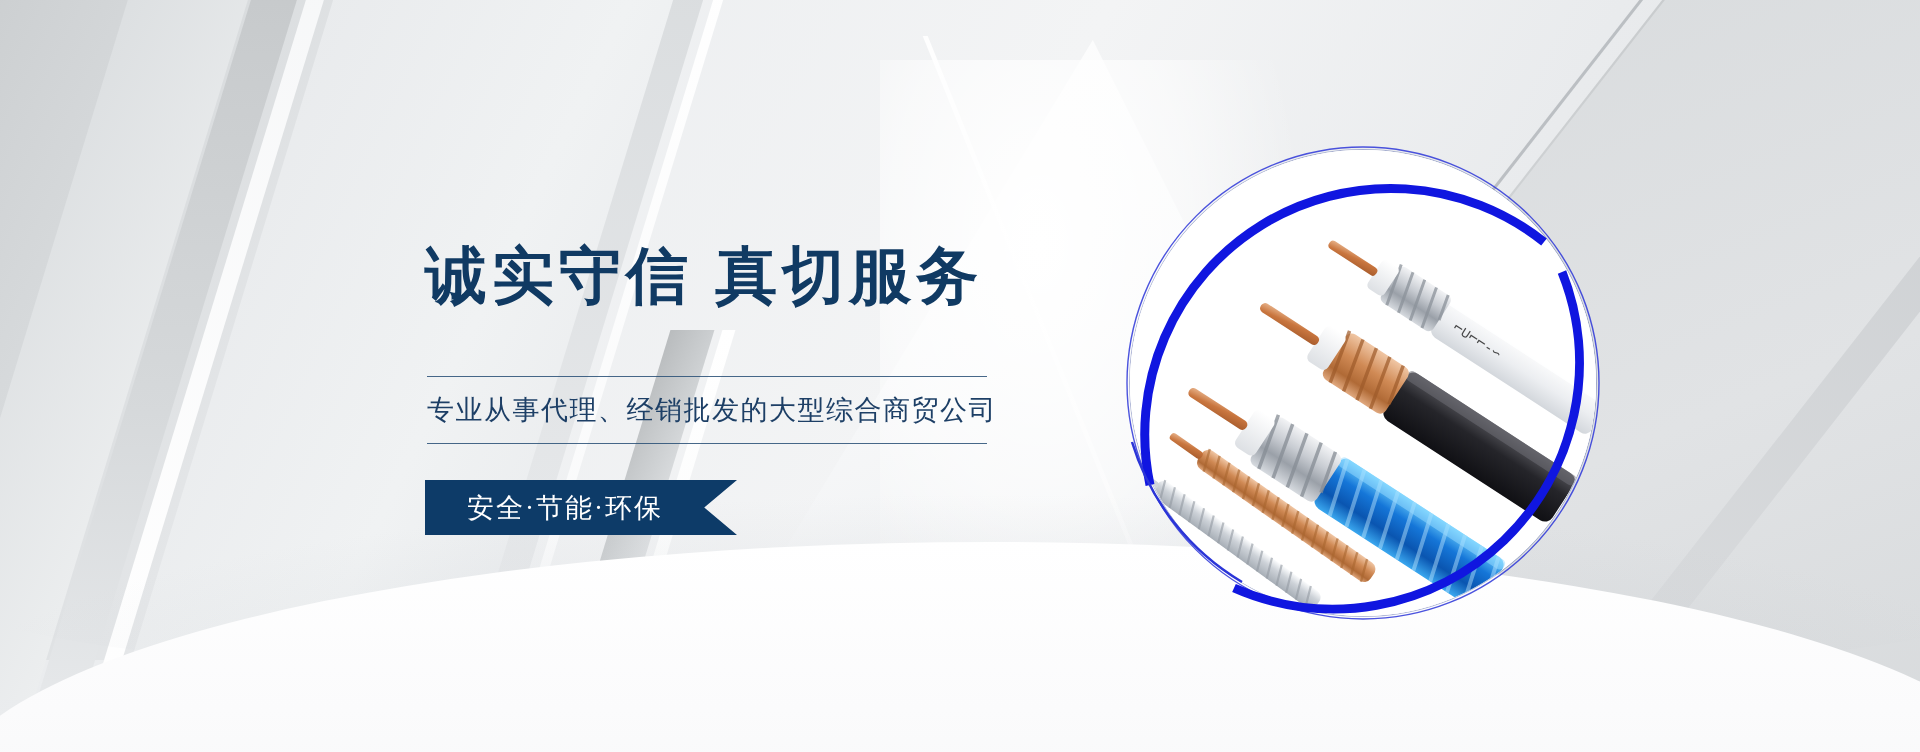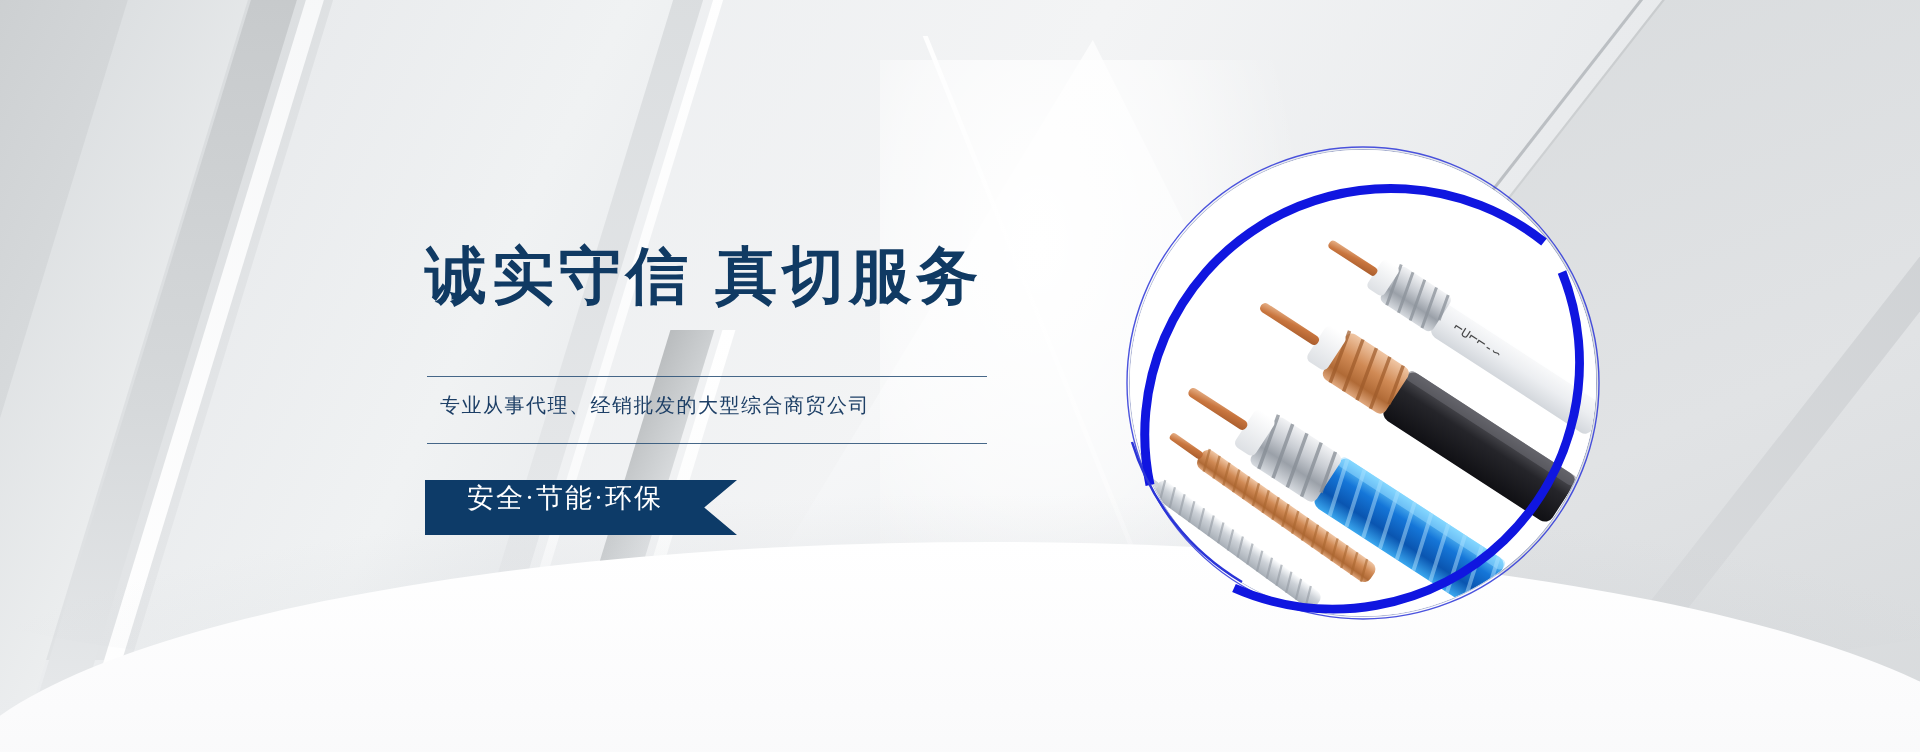--- a/index.html
+++ b/index.html
@@ -138,31 +138,31 @@
     font-size:25px;font-weight:400;letter-spacing:2.0px;
     color:#2c5280;white-space:nowrap;
   }
   .divider{
     position:absolute;left:427px;width:560px;height:1px;
     background:#274e74;opacity:.85;
   }
   .divider.top{top:376px;}
   .divider.bot{top:443px;}
   .subtitle-cn{
-    position:absolute;left:440px;top:392px;
-    font-size:20px;font-weight:400;letter-spacing:1.5px;
+    position:absolute;left:427px;top:392px;
+    font-size:27px;font-weight:400;letter-spacing:1.5px;
     color:#1d3f66;white-space:nowrap;
   }
   .ribbon{
     position:absolute;left:425px;top:480px;width:312px;height:55px;
     background:#0d3b68;
     clip-path:polygon(0 0,100% 0,100% 100%,0 100%,0 100%,0 0);
     -webkit-clip-path:polygon(0 0,100% 0,89.5% 50%,100% 100%,0 100%);
     clip-path:polygon(0 0,100% 0,89.5% 50%,100% 100%,0 100%);
-    display:flex;align-items:flex-start;font-family:Liberation Serif, serif;
+    display:flex;align-items:center;font-family:Liberation Serif, serif;
   }
   .ribbon-text{
     color:#ffffff;font-size:27px;letter-spacing:2px;
     padding-left:42px;white-space:nowrap;
   }
 
   
   .circle-wrap{position:absolute;left:1108px;top:128px;width:510px;height:510px;}
   .ring-svg{position:absolute;left:-16px;top:-16px;width:542px;height:542px;}
   .photo{

